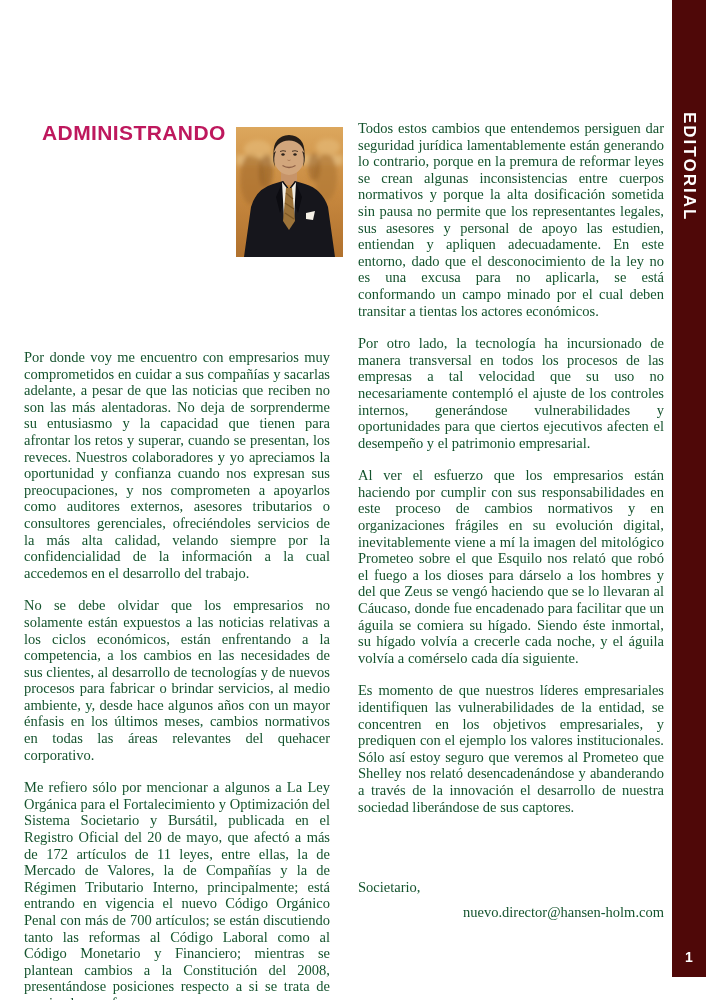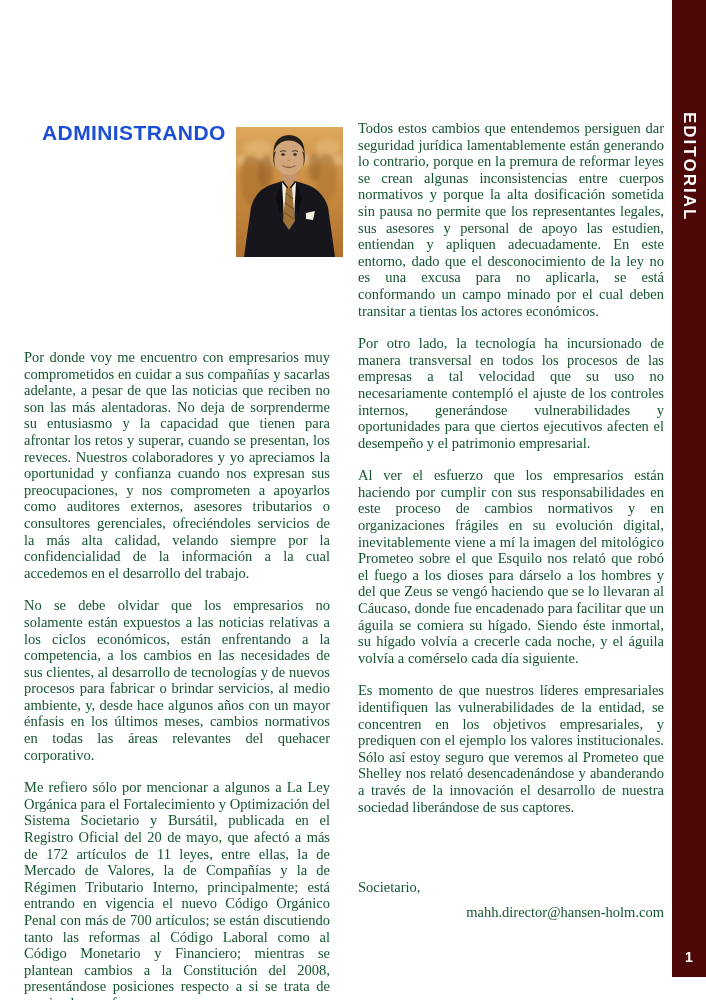--- a/index.html
+++ b/index.html
@@ -38,21 +38,21 @@
   }
   
   .title{
     position:absolute;left:42px;top:118px;
     margin:0;
     font-family:"Liberation Sans", sans-serif;
     font-weight:700;
     font-size:21px;
     line-height:29px;
     letter-spacing:0.4px;
-    color:#1d4ed8;
+    color:#be185d;
   }
   .title span{display:block;}
   
   .photo{
     position:absolute;left:236px;top:127px;
     width:107px;height:130px;
     overflow:hidden;
   }
   
   .col{
@@ -151,17 +151,17 @@
   </section>
 
   <section class="col col-right">
     <p>Todos estos cambios que entendemos persiguen dar seguridad jurídica lamentablemente están generando lo contrario, porque en la premura de reformar leyes se crean algunas inconsistencias entre cuerpos normativos y porque la alta dosificación sometida sin pausa no permite que los representantes legales, sus asesores y personal de apoyo las estudien, entiendan y apliquen adecuadamente. En este entorno, dado que el desconocimiento de la ley no es una excusa para no aplicarla, se está conformando un campo minado por el cual deben transitar a tientas los actores económicos.</p>
     <p>Por otro lado, la tecnología ha incursionado de manera transversal en todos los procesos de las empresas a tal velocidad que su uso no necesariamente contempló el ajuste de los controles internos, generándose vulnerabilidades y oportunidades para que ciertos ejecutivos afecten el desempeño y el patrimonio empresarial.</p>
     <p>Al ver el esfuerzo que los empresarios están haciendo por cumplir con sus responsabilidades en este proceso de cambios normativos y en organizaciones frágiles en su evolución digital, inevitablemente viene a mí la imagen del mitológico Prometeo sobre el que Esquilo nos relató que robó el fuego a los dioses para dárselo a los hombres y del que Zeus se vengó haciendo que se lo llevaran al Cáucaso, donde fue encadenado para facilitar que un águila se comiera su hígado. Siendo éste inmortal, su hígado volvía a crecerle cada noche, y el águila volvía a comérselo cada día siguiente.</p>
     <p>Es momento de que nuestros líderes empresariales identifiquen las vulnerabilidades de la entidad, se concentren en los objetivos empresariales, y prediquen con el ejemplo los valores institucionales. Sólo así estoy seguro que veremos al Prometeo que Shelley nos relató desencadenándose y abanderando a través de la innovación el desarrollo de nuestra sociedad liberándose de sus captores.</p>
 
     <p class="closing">Societario,</p>
     <div class="sig">
-      <div>mahh.director@hansen-holm.com</div>
+      <div>nuevo.director@hansen-holm.com</div>
     </div>
   </section>
 
 </div>
 
 </body></html>

